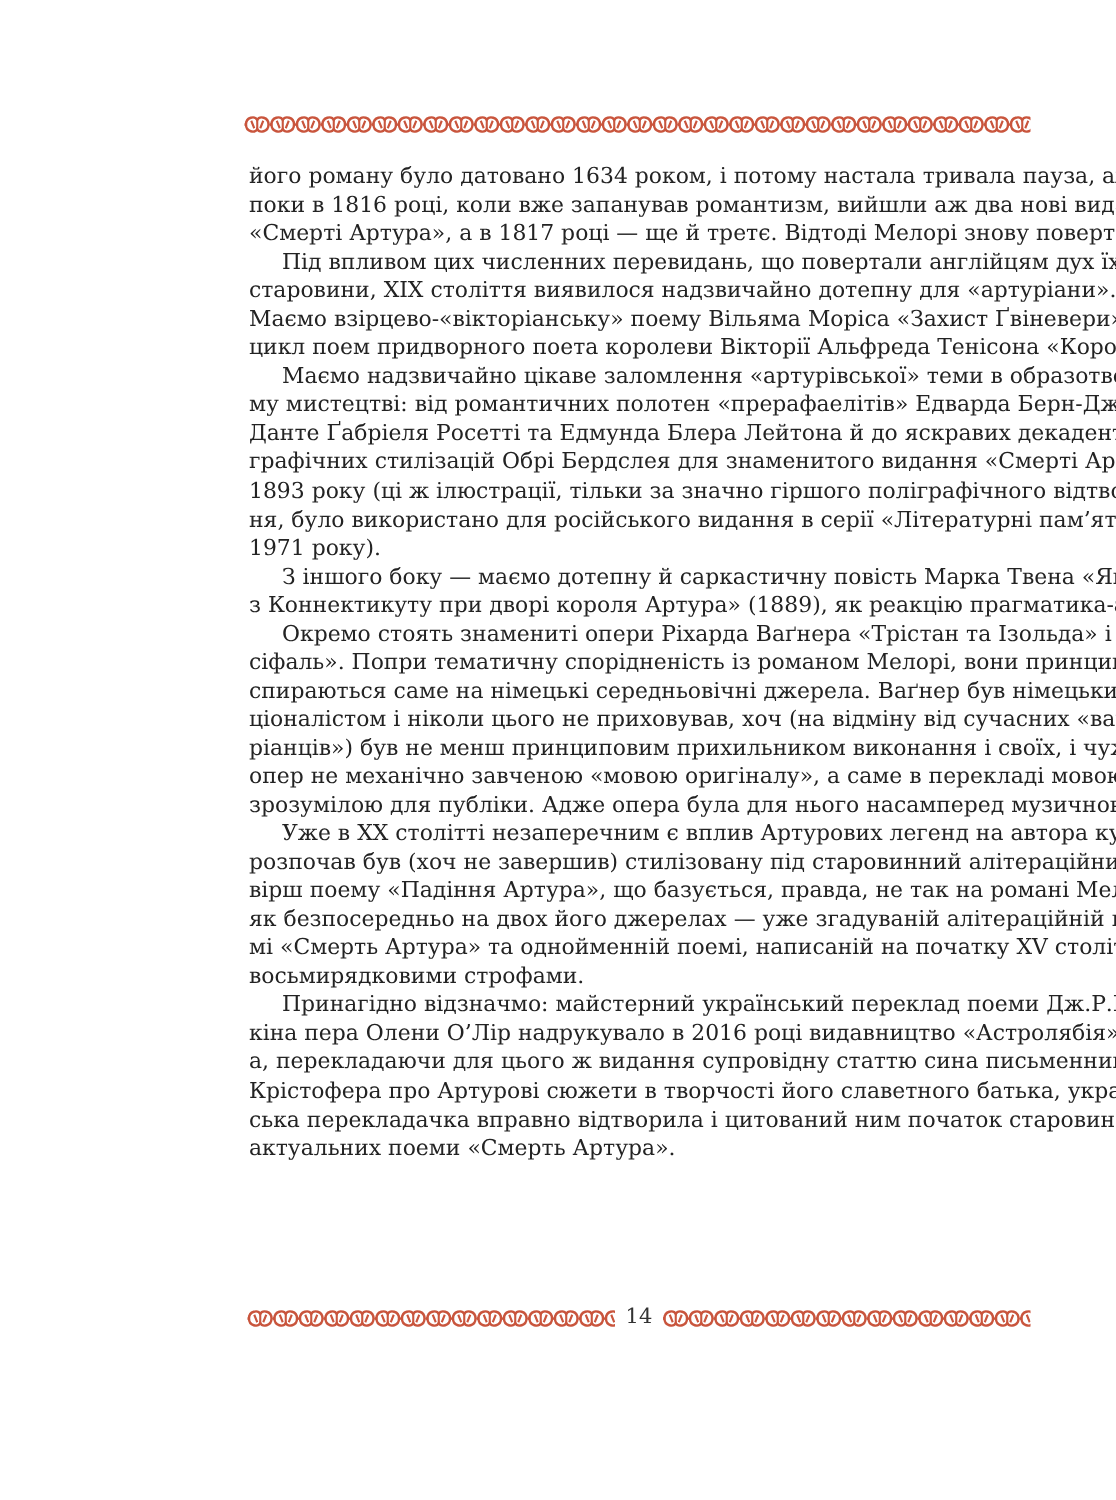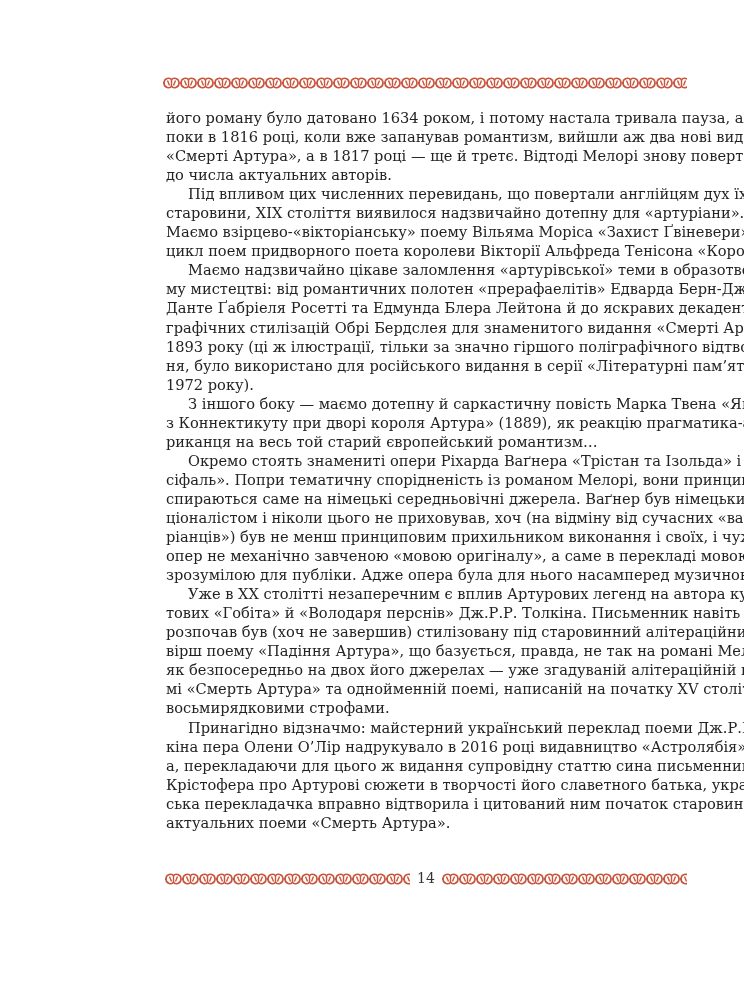--- a/index.html
+++ b/index.html
@@ -196,54 +196,51 @@
       <circle cx="0.5" cy="7" r="1" fill="#c9553d"></circle>
     </g>
     </svg>
   </div>
 
 <div id="text-column">
     <div class="paragraph">
       <span class="line">його роману було датовано 1634 роком, і потому настала тривала пауза, аж</span>
       <span class="line">поки в 1816 році, коли вже запанував романтизм, вийшли аж два нові видання</span>
       <span class="line">«Смерті Артура», а в 1817 році — ще й третє. Відтоді Мелорі знову повертається</span>
-      <span class="line last">до числа актуальних авторів.</span>
     </div>
     <div class="paragraph">
       <span class="line indent">Під впливом цих численних перевидань, що повертали англійцям дух їхньої</span>
       <span class="line">старовини, XIX століття виявилося надзвичайно дотепну для «артуріани».</span>
       <span class="line">Маємо взірцево-«вікторіанську» поему Вільяма Моріса «Захист Ґвіневери» та</span>
       <span class="line">цикл поем придворного поета королеви Вікторії Альфреда Тенісона «Королів-</span>
     </div>
     <div class="paragraph">
       <span class="line indent">Маємо надзвичайно цікаве заломлення «артурівської» теми в образотворчо-</span>
       <span class="line">му мистецтві: від романтичних полотен «прерафаелітів» Едварда Берн-Джонса,</span>
       <span class="line">Данте Ґабріеля Росетті та Едмунда Блера Лейтона й до яскравих декадентських</span>
       <span class="line">графічних стилізацій Обрі Бердслея для знаменитого видання «Смерті Артура»</span>
       <span class="line">1893 року (ці ж ілюстрації, тільки за значно гіршого поліграфічного відтворен-</span>
       <span class="line">ня, було використано для російського видання в серії «Літературні пам’ятки»</span>
-      <span class="line last">1972 року).</span>
+      <span class="line last">1971 року).</span>
     </div>
     <div class="paragraph">
       <span class="line indent">З іншого боку — маємо дотепну й саркастичну повість Марка Твена «Янкі</span>
       <span class="line">з Коннектикуту при дворі короля Артура» (1889), як реакцію прагматика-аме-</span>
-      <span class="line last">риканця на весь той старий європейський романтизм…</span>
     </div>
     <div class="paragraph">
       <span class="line indent">Окремо стоять знамениті опери Ріхарда Ваґнера «Трістан та Ізольда» і «Пар-</span>
       <span class="line">сіфаль». Попри тематичну спорідненість із романом Мелорі, вони принципово</span>
       <span class="line">спираються саме на німецькі середньовічні джерела. Ваґнер був німецьким на-</span>
       <span class="line">ціоналістом і ніколи цього не приховував, хоч (на відміну від сучасних «ваґне-</span>
       <span class="line">ріанців») був не менш принциповим прихильником виконання і своїх, і чужих</span>
       <span class="line">опер не механічно завченою «мовою оригіналу», а саме в перекладі мовою,</span>
       <span class="line">зрозумілою для публіки. Адже опера була для нього насамперед музичною</span>
     </div>
     <div class="paragraph">
       <span class="line indent">Уже в XX столітті незаперечним є вплив Артурових легенд на автора куль-</span>
-      <span class="line">тових «Гобіта» й «Володаря перснів» Дж.Р.Р. Толкіна. Письменник навіть</span>
       <span class="line">розпочав був (хоч не завершив) стилізовану під старовинний алітераційний</span>
       <span class="line">вірш поему «Падіння Артура», що базується, правда, не так на романі Мелорі,</span>
       <span class="line">як безпосередньо на двох його джерелах — уже згадуваній алітераційній пое-</span>
       <span class="line">мі «Смерть Артура» та однойменній поемі, написаній на початку XV століття</span>
       <span class="line last">восьмирядковими строфами.</span>
     </div>
     <div class="paragraph">
       <span class="line indent">Принагідно відзначмо: майстерний український переклад поеми Дж.Р.Р. Тол-</span>
       <span class="line">кіна пера Олени О’Лір надрукувало в 2016 році видавництво «Астролябія»,</span>
       <span class="line">а, перекладаючи для цього ж видання супровідну статтю сина письменника</span>

